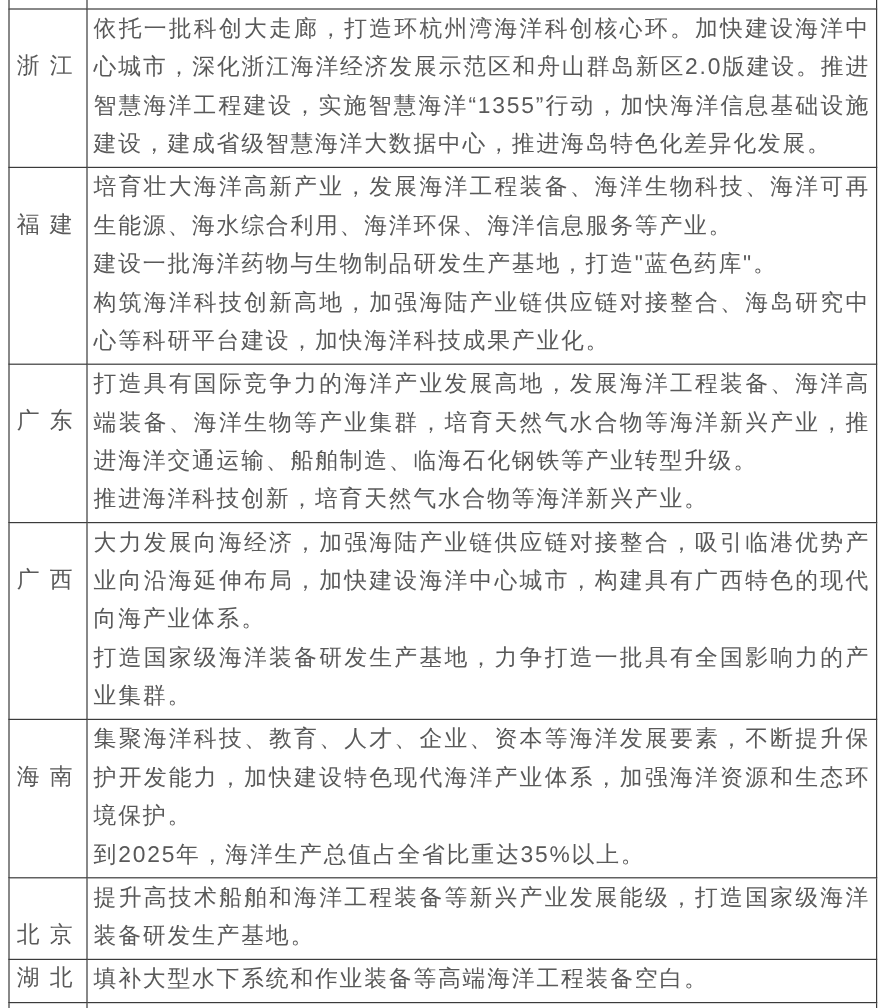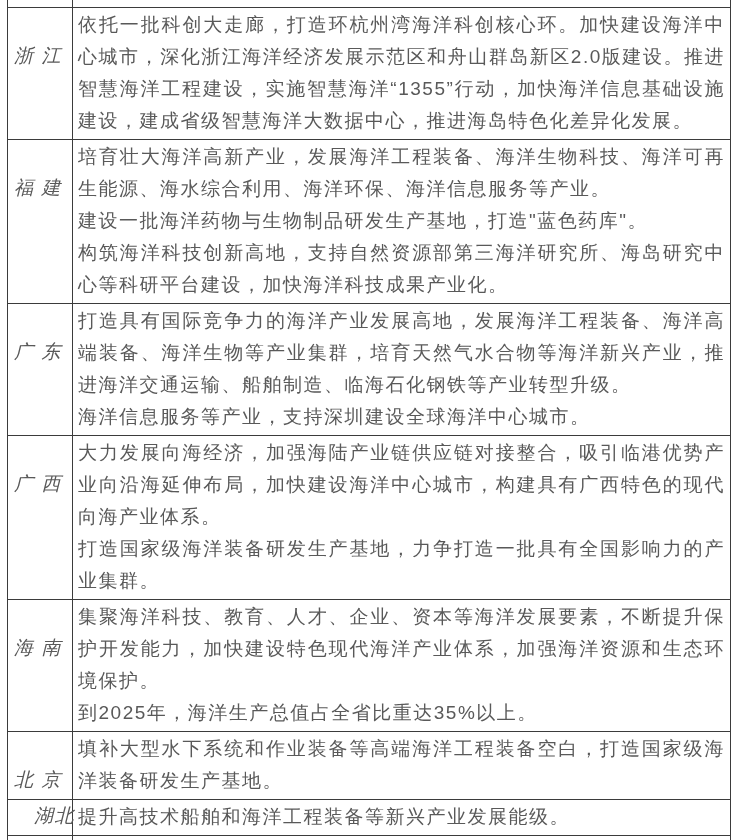--- a/index.html
+++ b/index.html
@@ -55,23 +55,22 @@
     padding: 0;
   }
   .plabel {
     display: block;
     margin-top: 32px;
     padding: 0 10px 0 6px;
     text-align: justify;
     text-align-last: justify;
     line-height: 32px;
     white-space: nowrap;
-    font-style: italic;
   }
-  tr.single .plabel { margin-top: 0; margin-left: 20px; }
+  tr.single .plabel { margin-top: 0; }
 
   td.content {
     vertical-align: top;
     padding: 1px 5px 2px 5px;
   }
   td.content p {
     margin: 0;
     line-height: 32px;
     text-align: justify;
     word-break: break-all;
@@ -104,31 +103,31 @@
         </td>
       </tr>
 
       <tr>
         <td class="province">
           <span class="plabel">福建</span>
         </td>
         <td class="content">
           <p>培育壮大海洋高新产业，发展海洋工程装备、海洋生物科技、海洋可再生能源、海水综合利用、海洋环保、海洋信息服务等产业。</p>
           <p>建设一批海洋药物与生物制品研发生产基地，打造"蓝色药库"。</p>
-          <p>构筑海洋科技创新高地，支持自然资源部第三海洋研究所、海岛研究中心等科研平台建设，加快海洋科技成果产业化。</p>
+          <p>构筑海洋科技创新高地，加强海陆产业链供应链对接整合、海岛研究中心等科研平台建设，加快海洋科技成果产业化。</p>
         </td>
       </tr>
 
       <tr>
         <td class="province">
           <span class="plabel">广东</span>
         </td>
         <td class="content">
           <p>打造具有国际竞争力的海洋产业发展高地，发展海洋工程装备、海洋高端装备、海洋生物等产业集群，培育天然气水合物等海洋新兴产业，推进海洋交通运输、船舶制造、临海石化钢铁等产业转型升级。</p>
-          <p>海洋信息服务等产业，支持深圳建设全球海洋中心城市。</p>
+          <p>推进海洋科技创新，培育天然气水合物等海洋新兴产业。</p>
         </td>
       </tr>
 
       <tr>
         <td class="province">
           <span class="plabel">广西</span>
         </td>
         <td class="content">
           <p>大力发展向海经济，加强海陆产业链供应链对接整合，吸引临港优势产业向沿海延伸布局，加快建设海洋中心城市，构建具有广西特色的现代向海产业体系。</p>
           <p>打造国家级海洋装备研发生产基地，力争打造一批具有全国影响力的产业集群。</p>
@@ -143,30 +142,30 @@
           <p>集聚海洋科技、教育、人才、企业、资本等海洋发展要素，不断提升保护开发能力，加快建设特色现代海洋产业体系，加强海洋资源和生态环境保护。</p>
           <p>到2025年，海洋生产总值占全省比重达35%以上。</p>
         </td>
       </tr>
 
       <tr>
         <td class="province">
           <span class="plabel">北京</span>
         </td>
         <td class="content">
-          <p>填补大型水下系统和作业装备等高端海洋工程装备空白，打造国家级海洋装备研发生产基地。</p>
+          <p>提升高技术船舶和海洋工程装备等新兴产业发展能级，打造国家级海洋装备研发生产基地。</p>
         </td>
       </tr>
 
       <tr class="single">
         <td class="province">
           <span class="plabel">湖北</span>
         </td>
         <td class="content">
-          <p>提升高技术船舶和海洋工程装备等新兴产业发展能级。</p>
+          <p>填补大型水下系统和作业装备等高端海洋工程装备空白。</p>
         </td>
       </tr>
 
     </tbody>
   </table>
 
   <div class="sliver">
     <span class="vl vl-left"></span>
     <span class="vl vl-mid"></span>
     <span class="vl vl-right"></span>

